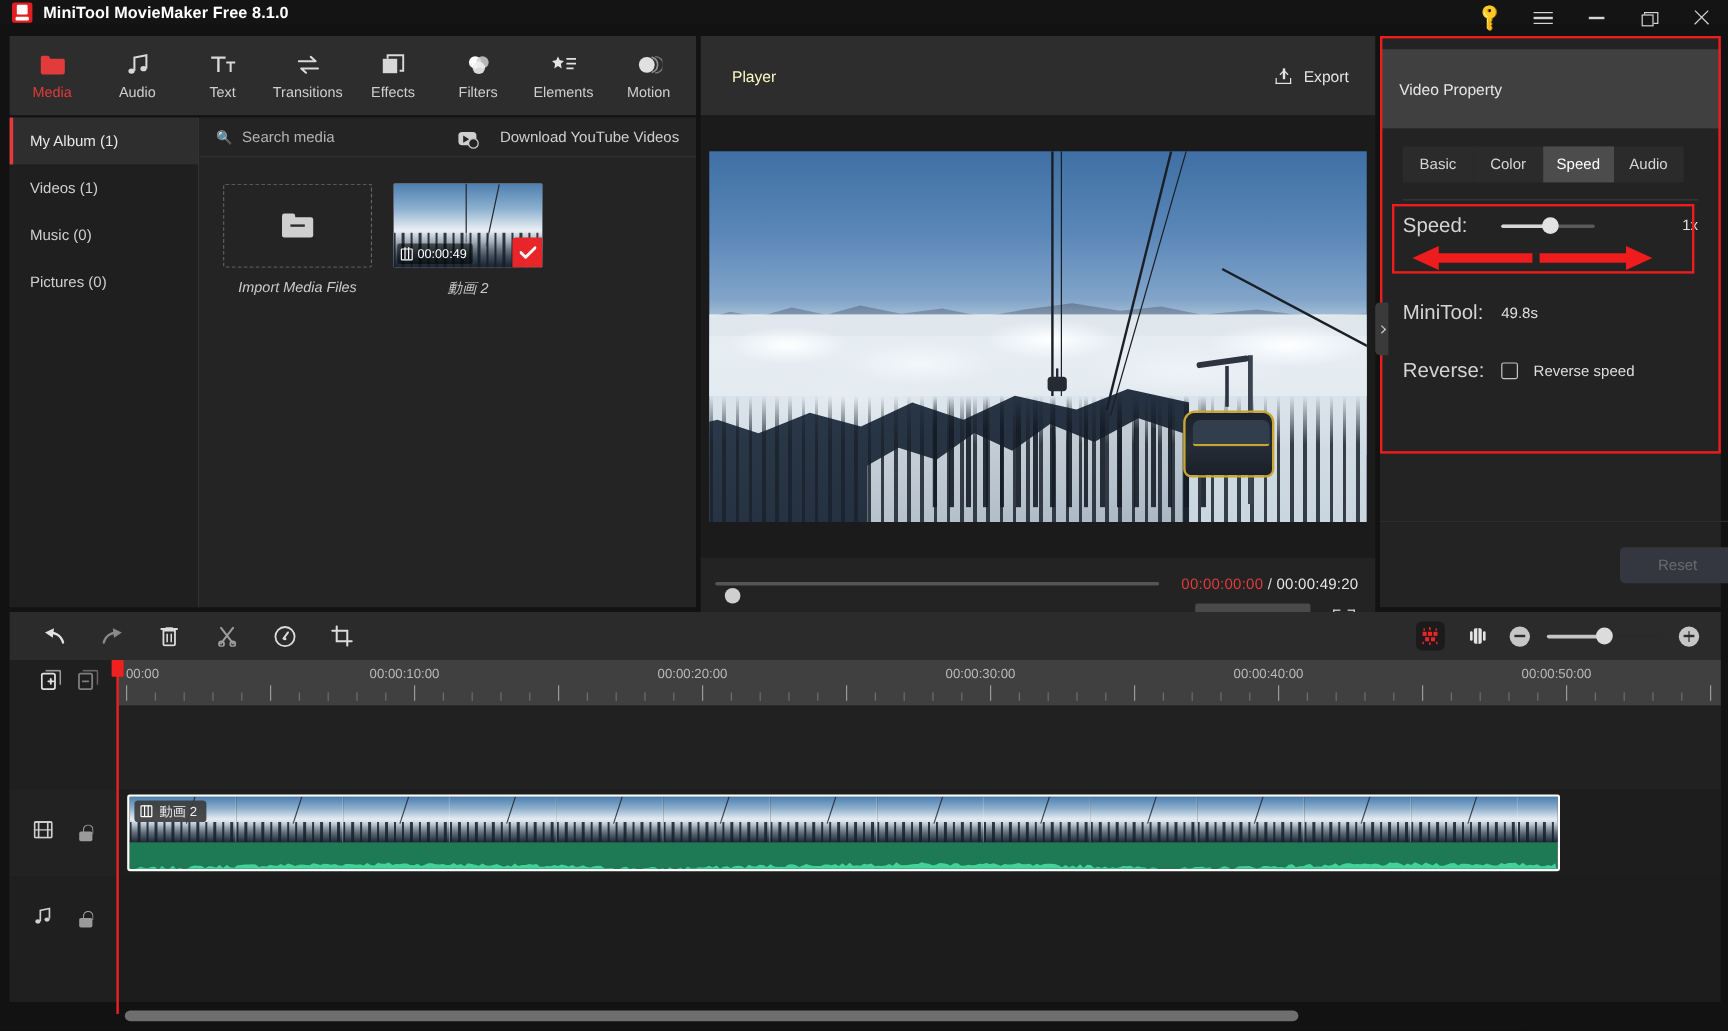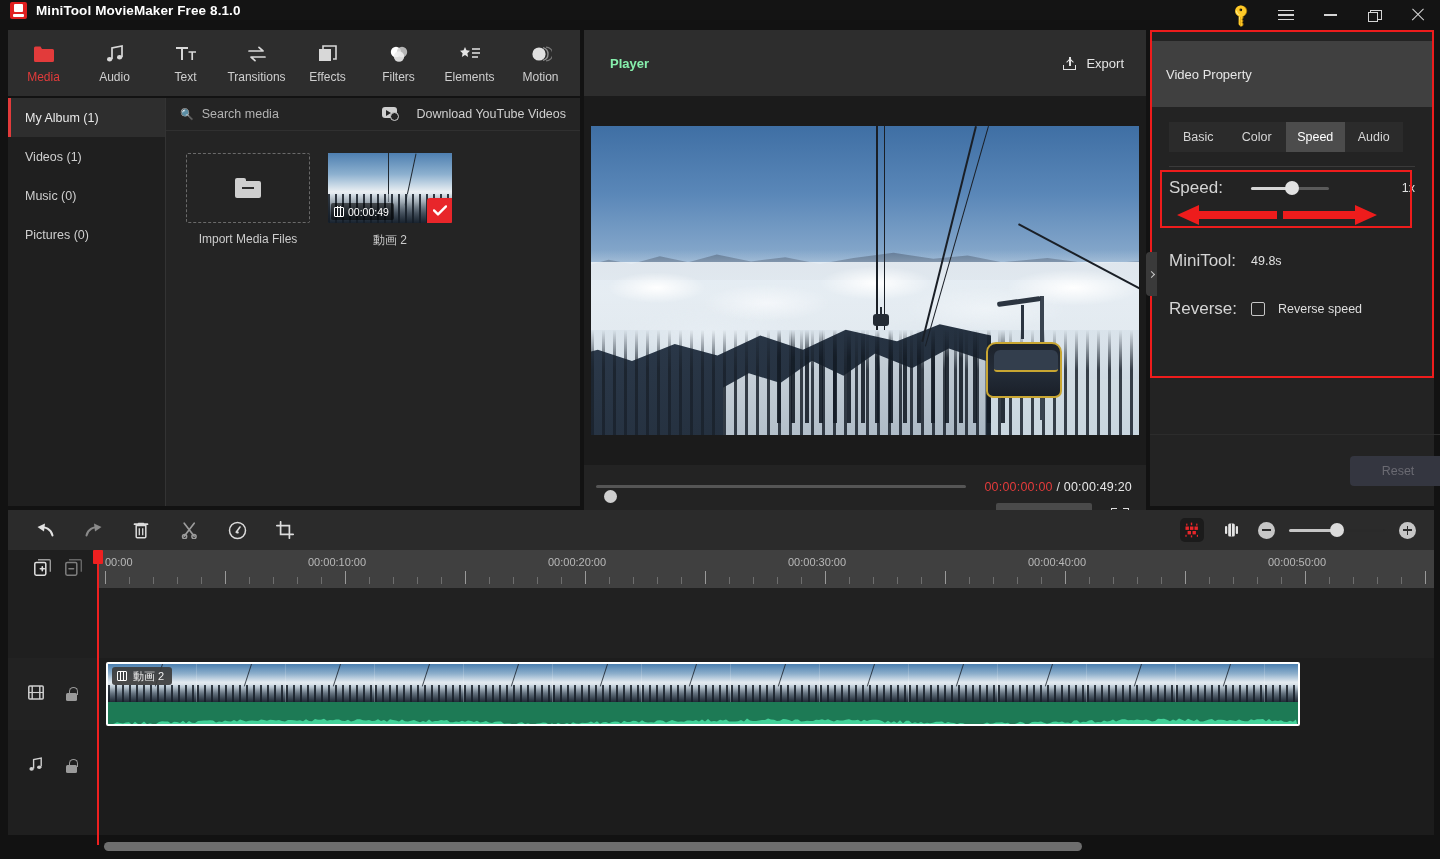--- a/index.html
+++ b/index.html
@@ -84,21 +84,21 @@
   }
 
   .media-area { position: absolute; left: 158px; top: 0; width: 414px; height: 408px; background: #242424; }
   .media-topbar {
     height: 33px; display: flex; align-items: center; justify-content: space-between;
     padding: 0 14px 0 14px; border-bottom: 1px solid #303030;
   }
   .search-box { display: flex; align-items: center; gap: 8px; cursor: text; }
   .search-box .sg { font-size: 11px; color: #9a9a9a; }
   .search-box .stxt { font-size: 12.5px; color: #b3b3b3; }
-  .yt-dl { display: flex; align-items: flex-start; gap: 20px; cursor: pointer; }
+  .yt-dl { display: flex; align-items: flex-end; gap: 20px; cursor: pointer; }
   .yt-dl .ytxt { font-size: 12.5px; color: #cfcfcf; }
   .yt-ico {
     width: 15px; height: 11px; background: #cfcfcf; border-radius: 3px; position: relative;
   }
   .yt-ico::before {
     content:""; position:absolute; left:4px; top:3px; border-left: 5px solid #242424;
     border-top: 3px solid transparent; border-bottom: 3px solid transparent;
   }
   .yt-ico::after {
     content:""; position:absolute; right:-2px; bottom:-3px; width:7px; height:7px;
@@ -114,21 +114,21 @@
   .folder-ico { width: 26px; height: 20px; position: relative; }
   .folder-ico::before {
     content:""; position:absolute; left:0; top:3px; width:26px; height:17px;
     background:#cfcfcf; border-radius: 2px;
   }
   .folder-ico::after {
     content:""; position:absolute; left:0; top:0; width:11px; height:5px;
     background:#cfcfcf; border-radius:2px 2px 0 0;
   }
   .folder-slot { position:absolute; left:7px; top:9px; width:12px; height:2px; background:#2d2d2d; z-index:2; }
-  .cell-label { font-size: 12px; color: #cccccc; white-space: nowrap; }
+  .cell-label { font-size: 12px; color: #cccccc; white-space: nowrap; font-style: italic; }
 
   .thumb-box {
     width: 124px; height: 70px; position: relative; overflow: hidden;
     border-radius: 1px; cursor: pointer; background: #9ab;
   }
   .thumb-dur {
     position: absolute; left: 3px; bottom: 3px; height: 17px; padding: 0 5px 0 3px;
     background: rgba(0,0,0,0.55); border-radius: 2px;
     display: flex; align-items: center; gap: 4px;
     font-size: 10.5px; color: #fff;
@@ -148,21 +148,21 @@
   .check-badge svg { display:block; }
 
   
   .player-panel {
     position: absolute; left: 584px; top: 30px; width: 562px; height: 476px; background: #232323;
   }
   .player-header {
     height: 66px; background: #2d2d2d; display: flex; align-items: center;
     justify-content: space-between; padding: 0 22px 0 26px;
   }
-  .player-title { font-size: 13px; color: #86efac; font-weight: bold; }
+  .player-title { font-size: 13px; color: #fef9c3; }
   .export-btn { display: flex; align-items: center; gap: 9px; cursor: pointer; }
   .export-btn .etxt { font-size: 13px; color: #e4e4e4; }
   .up-ico { width: 15px; height: 15px; position: relative; }
   .up-ico .shaft { position:absolute; left:6.7px; top:1px; width:1.5px; height:9px; background:#e4e4e4; }
   .up-ico .head { position:absolute; left:3.2px; top:1px; width:8px; height:5px; }
   .up-ico .head::before { content:""; position:absolute; left:0; top:3.4px; width:5px; height:1.4px; background:#e4e4e4; transform: rotate(-45deg); }
   .up-ico .head::after { content:""; position:absolute; right:0; top:3.4px; width:5px; height:1.4px; background:#e4e4e4; transform: rotate(45deg); }
   .up-ico .tray { position:absolute; left:1px; bottom:1px; width:13px; height:5px; border:1.4px solid #e4e4e4; border-top:none; }
 
   .video-stage {

